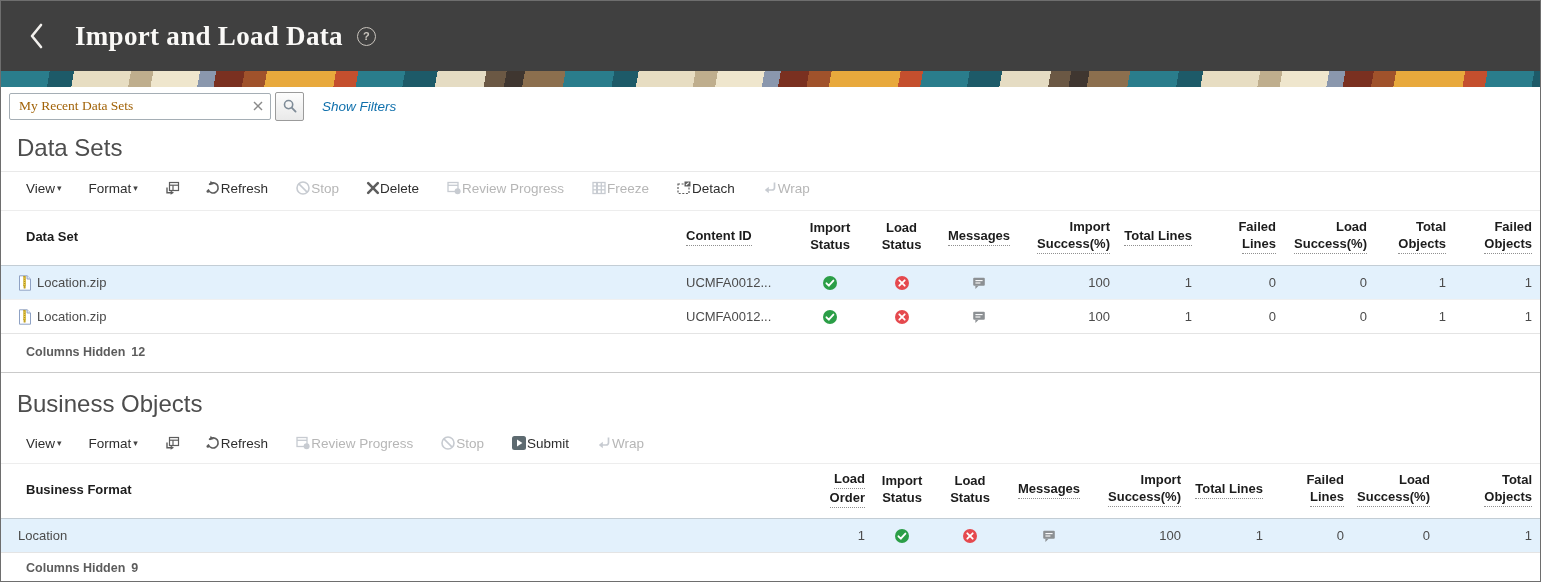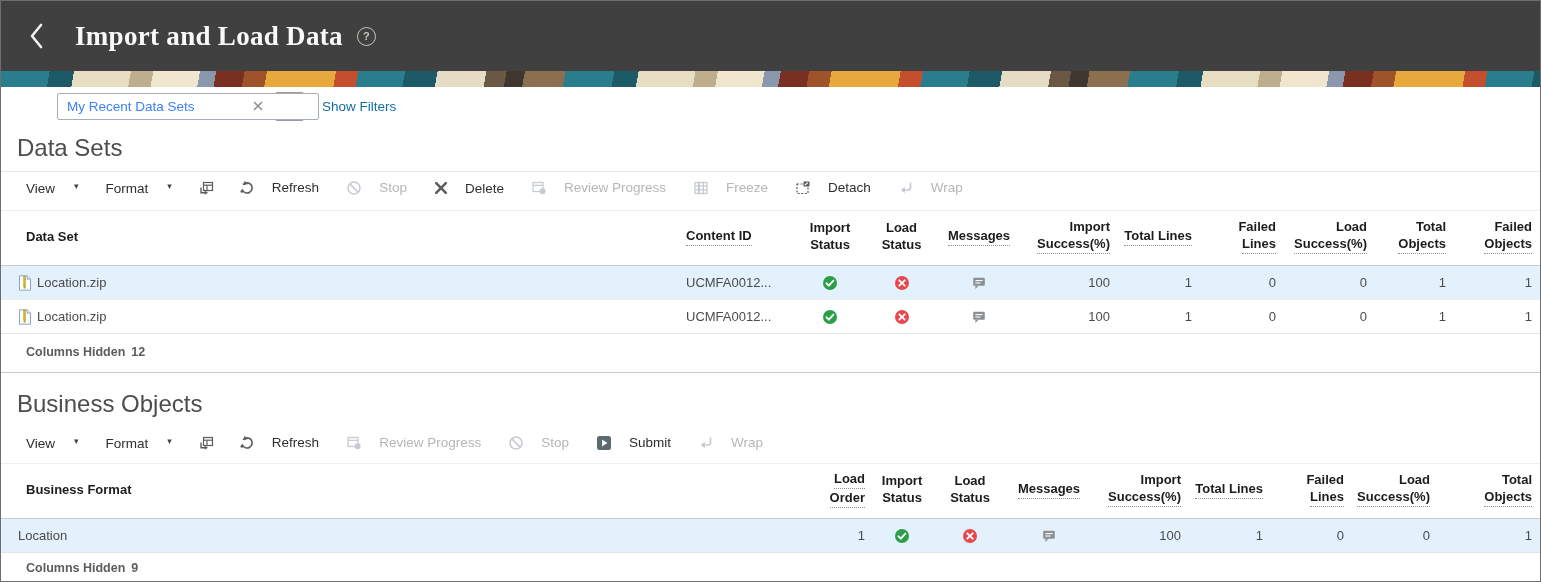--- a/index.html
+++ b/index.html
@@ -18,33 +18,33 @@
     background:repeating-linear-gradient(100deg,
       #2a7d8c 0 48px,#1d5a68 48px 72px,#e7ddc2 72px 128px,#bfae8d 128px 150px,
       #efe6cd 150px 196px,#8a97ad 196px 212px,#7a3020 212px 240px,#a0522b 240px 262px,
       #e8a93c 262px 330px,#c44f2e 330px 352px,#2a7d8c 352px 398px,#1d5a68 398px 430px,
       #e5dcc3 430px 478px,#6b5844 478px 498px,#3f3630 498px 516px,#8c6f4e 516px 556px);}
 
   
   .search-row{display:flex;align-items:center;margin:5px 0 0 8px;height:28px;}
   .search-box{position:relative;width:262px;height:27px;}
   .search-box input{width:100%;height:100%;box-sizing:border-box;border:1px solid #a5aeb5;border-radius:2px;
-    padding:0 24px 0 9px;font-family:Liberation Sans, sans-serif;font-size:13.5px;color:#3b82f6;outline:none;margin-left:48px;}
+    padding:0 24px 0 9px;font-family:Liberation Serif, serif;font-size:13.5px;color:#a16207;outline:none;}
   .clear-x{position:absolute;right:6px;top:6px;width:14px;height:14px;cursor:pointer;color:#8a8a8a;}
   .search-btn{width:27px;height:27px;margin-left:4px;border:1px solid #9b9b9b;border-radius:2px;
     background:linear-gradient(#fdfdfd,#e9e9e9);display:flex;align-items:center;justify-content:center;cursor:pointer;}
-  .show-filters{margin-left:18px;color:#1070ac;font-size:13.5px;cursor:pointer;}
+  .show-filters{margin-left:18px;color:#1070ac;font-size:13.5px;cursor:pointer;font-style:italic;}
 
   
   .section-heading{margin:17px 0 0 16px;font-size:24px;font-weight:400;color:#4d4d4d;height:22px;line-height:22px;}
 
   
   .toolbar{display:flex;align-items:center;margin:12px 0 0 0;padding:8px 0 4px 25px;font-size:13.5px;color:#2e2e2e;}
   .toolbar.topline{border-top:1px solid #e9e9e9;}
-  .tb{display:flex;gap:17px;margin-right:27px;cursor:pointer;white-space:nowrap;}
+  .tb{display:flex;align-items:center;gap:0;margin-right:27px;cursor:pointer;white-space:nowrap;}
   .tb.disabled{color:#b6b6b6;cursor:default;}
   .tb .ico{display:flex;align-items:center;color:#5d5d5d;}
   .tb.disabled .ico{color:#c7cbd1;}
   .caret{font-size:9px;color:#444;margin-left:2px;}
 
   
   table.grid{width:1541px;table-layout:fixed;border-collapse:collapse;margin-top:10px;border-top:1px solid #ededed;font-size:13px;}
   table.grid th{height:50px;vertical-align:middle;font-size:13px;font-weight:bold;color:#1c1c1c;
     border-bottom:1px solid #c3cdd5;padding:0 10px 4px 0;line-height:17px;}
   table.grid th.first{text-align:left;padding-left:25px;}

